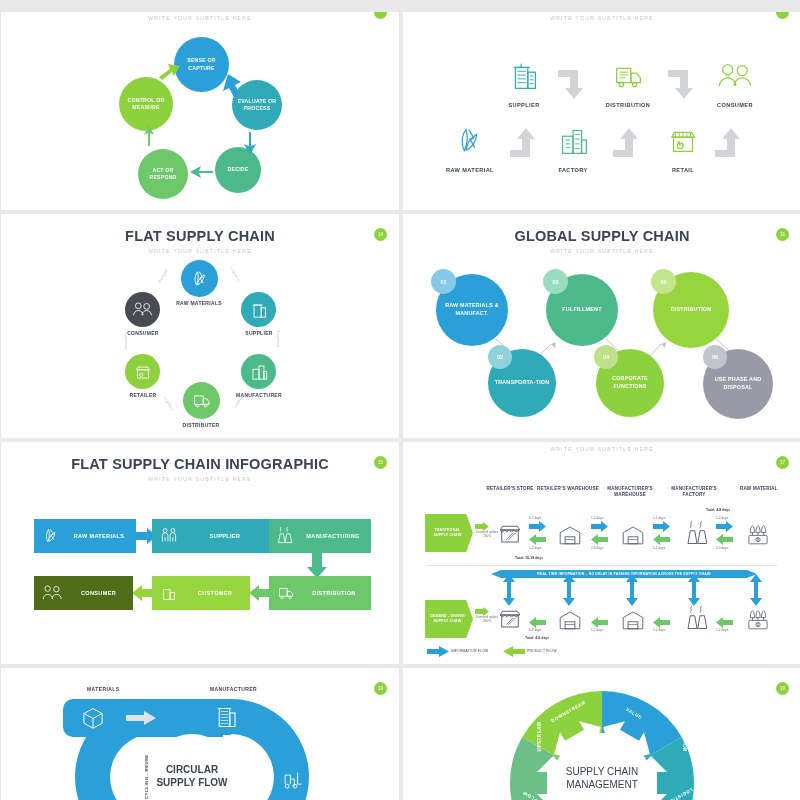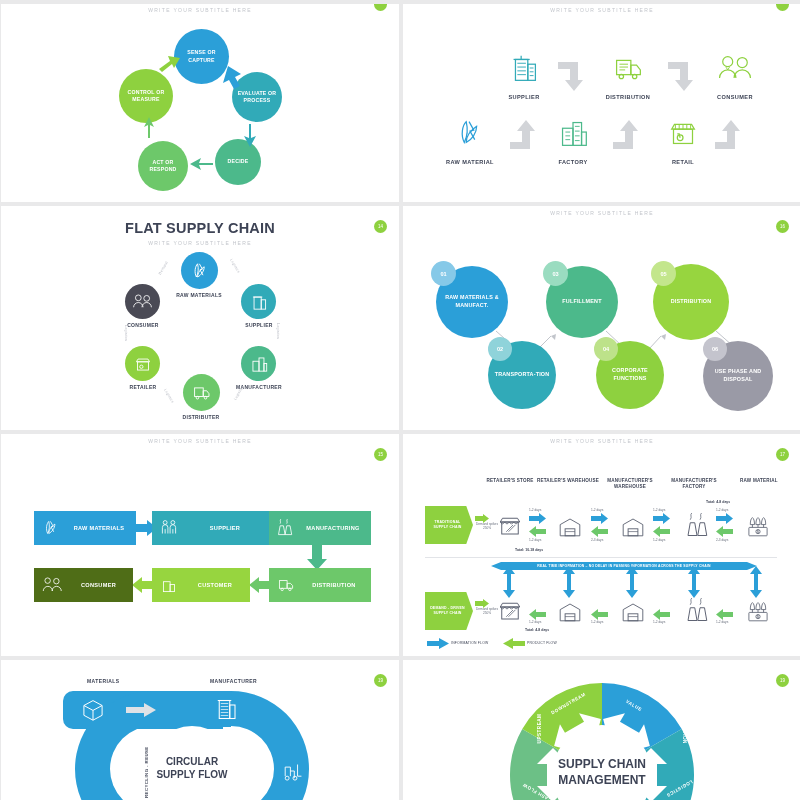--- a/index.html
+++ b/index.html
@@ -8,21 +8,21 @@
     background: #e9e9ea;
     font-family: "Liberation Sans", sans-serif;
     overflow: hidden;
   }
   .grid {
     width: 800px; height: 800px;
     display: grid;
     grid-template-columns: 398px 398px;
     grid-template-rows: 198px 224px 222px 156px;
     gap: 4px;
-    padding: 4px 1px;
+    padding: 12px 1px;
   }
   .slide {
     background: #fff;
     position: relative;
     overflow: hidden;
   }
   .slide-title {
     text-align: center;
     font-size: 14.5px;
     font-weight: bold;
@@ -135,21 +135,21 @@
   .circ .vcap { position: absolute; font-size: 4.4px; font-weight: bold; color: #3d4355; letter-spacing: .4px; white-space: nowrap; }
   .circ .center {
     position: absolute; text-align: center;
     font-size: 10px; font-weight: bold; color: #3d4355; line-height: 1.3;
   }
 
   
   .wheel { position: absolute; inset: 0; }
   .wheel .center {
     position: absolute; text-align: center;
-    font-size: 12px; font-weight: bold; color: #3d4355; line-height: 1.3;
+    font-size: 10px; font-weight: normal; color: #3d4355; line-height: 1.3;
   }
   .wheel .seglab {
     position: absolute; font-size: 4.6px; font-weight: bold;
     color: #fff; letter-spacing: .5px; white-space: nowrap;
     transform-origin: center;
   }
 </style>
 </head>
 <body>
 
@@ -365,20 +365,21 @@
       <div class="conn" style="left:226px;top:58px;transform:rotate(60deg);">Logistics</div>
       <div class="conn" style="left:269px;top:123px;transform:rotate(90deg);">Logistics</div>
       <div class="conn" style="left:230px;top:185px;transform:rotate(-60deg);">Logistics</div>
       <div class="conn" style="left:160px;top:188px;transform:rotate(60deg);">Logistics</div>
       <div class="conn" style="left:117px;top:125px;transform:rotate(90deg);">Logistics</div>
       <div class="conn" style="left:155px;top:60px;transform:rotate(-60deg);">Demand</div>
     </div>
   </div>
 
   <div class="slide">
+    <div class="slide-title">GLOBAL SUPPLY CHAIN</div>
     <div class="slide-sub">WRITE YOUR SUBTITLE HERE</div>
     <div class="badge" style="top:14px;">16</div>
     <div class="glob">
       <svg style="position:absolute;left:0;top:0;" width="398" height="224" stroke="#c2c5cb" stroke-width="1" fill="none">
         <path d="M93,125 L110,140" marker-end=""></path>
         <path d="M148,130 L135,143"></path>
         <path d="M203,125 L219,140"></path>
         <path d="M258,130 L246,143"></path>
         <path d="M313,125 L330,140"></path>
         <g fill="#c2c5cb" stroke="none">
@@ -428,20 +429,21 @@
       <div class="big" style="left:300px;top:135px;width:70px;height:70px;background:#9a9aa6;">
         <span>USE PHASE AND DISPOSAL</span>
       </div>
       <div class="num" style="left:300px;top:131px;width:24px;height:24px;background:#c4c4cd;">
         <span>06</span>
       </div>
     </div>
   </div>
 
   <div class="slide">
+    <div class="slide-title">FLAT SUPPLY CHAIN INFOGRAPHIC</div>
     <div class="slide-sub">WRITE YOUR SUBTITLE HERE</div>
     <div class="badge" style="top:14px;">15</div>
     <div class="boxes">
 
       <div class="bx" style="left:33px;top:77px;width:102px;height:34px;background:#2b9fd8;">
         <svg width="22" height="22" viewBox="0 0 40 40" fill="none" stroke="#fff" stroke-width="1.5" style="margin-left:6px;">
           <path d="M14,30 C10,22 12,12 16,8 C18,16 17,24 14,30 Z"></path>
           <path d="M16,30 C22,27 27,20 27,13 C21,17 16,23 16,30 Z"></path>
           <path d="M19,8 l5,9 l-4,1 l5,9"></path>
         </svg>

